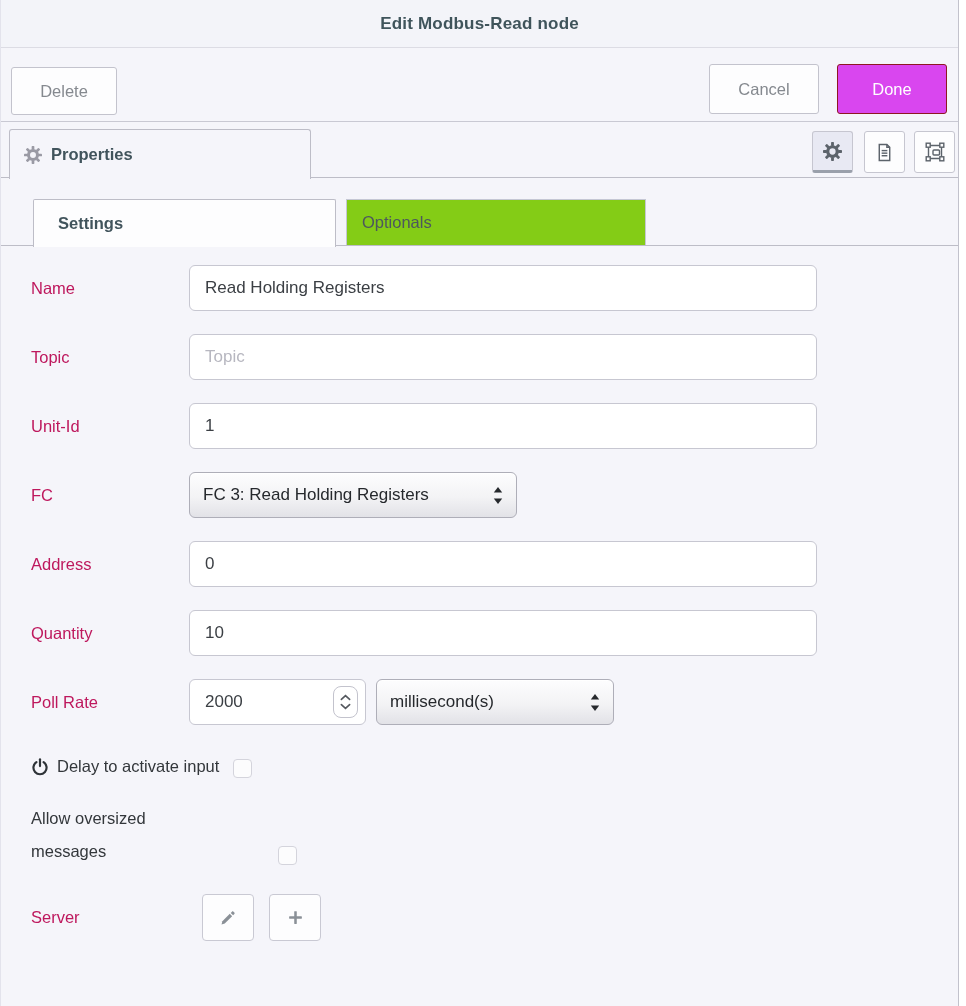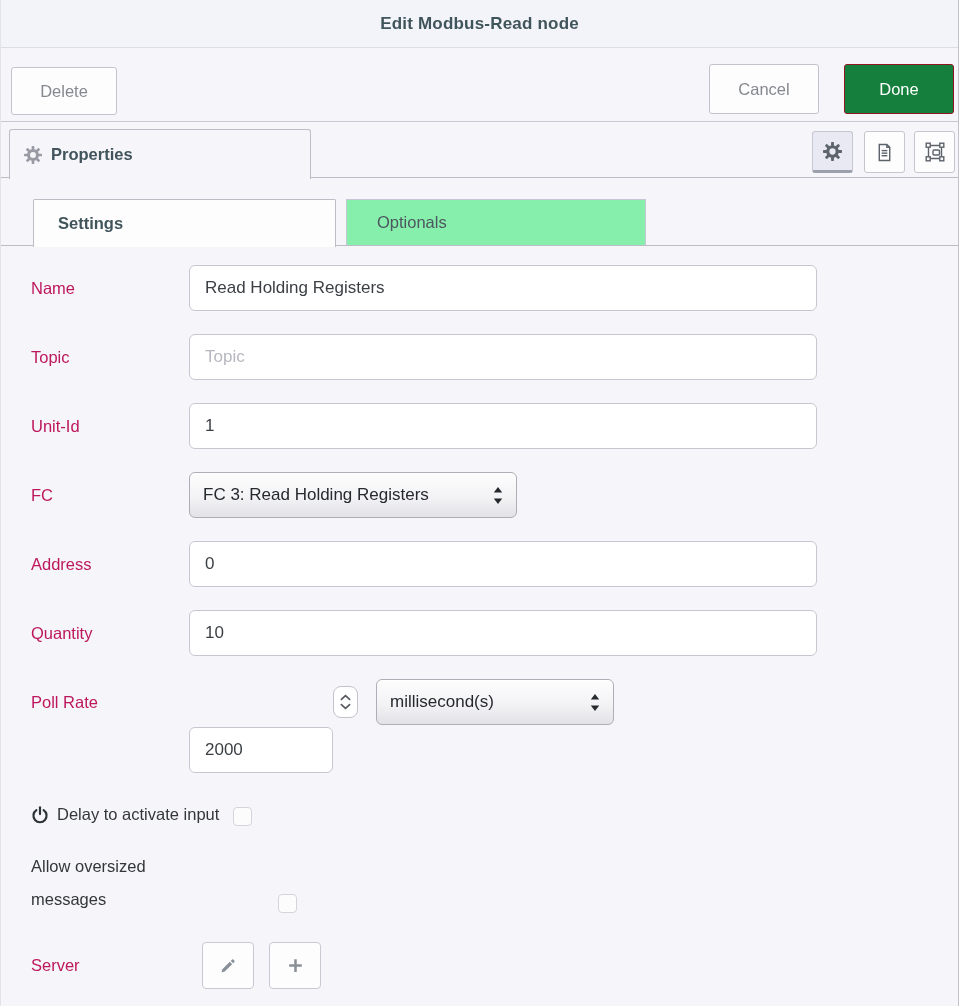--- a/index.html
+++ b/index.html
@@ -47,22 +47,22 @@
     font-size: 16.5px;
     background: #fdfdfe;
     border: 1px solid #c3c3cd;
     border-radius: 3px;
     color: #85898f;
     cursor: pointer;
   }
   .btn-delete { position: absolute; left: 10px; top: 19px; width: 106px; height: 48px; }
   .btn-cancel { position: absolute; right: 139px; top: 16px; width: 110px; height: 50px; }
   .btn-done  {
-    position: absolute; right: 4px; top: 16px; width: 110px; height: 50px;
-    background: #15803d; border: 1px solid #8e1723; color: #ffffff;
+    position: absolute; right: 11px; top: 16px; width: 110px; height: 50px;
+    background: #d946ef; border: 1px solid #8e1723; color: #ffffff;
   }
   
   .props-header {
     position: relative;
     height: 56px;
     border-bottom: 1px solid #bdbdc7;
   }
   .props-tab {
     position: absolute;
     left: 8px; top: 7px;
@@ -120,25 +120,25 @@
     border-bottom: none;
     height: 48px;
     z-index: 2;
     font-weight: bold; color: #41545c;
     padding-left: 24px;
     border-radius: 2px 2px 0 0;
   }
   .subtab.inactive {
     left: 345px; width: 300px;
     height: 46px;
-    background: #86efac;
+    background: #84cc16;
     border: 1px solid #c5c7d4;
     border-bottom: none;
     color: #4d575f;
-    padding-left: 30px;
+    padding-left: 15px;
   }
   
   .form { padding: 19px 0 0 30px; }
   .row { display: flex; margin-bottom: 23px; }
   .row-label {
     width: 158px;
     font-size: 16.5px;
     color: #be185d;
     line-height: 46px;
     flex: none;
@@ -168,21 +168,21 @@
     cursor: pointer;
     gap: 40px;
   }
   .select .select-text { flex: 1; }
   .select-fc { width: 328px; }
   .select-unit { width: 238px; margin-left: 10px; }
   .select-server { width: 502px; }
   .arrows { margin-left: 10px; display: block; }
   
   .spin-wrap { position: relative; width: 177px; }
-  .spin-wrap input.text-input { width: 144px; padding-right: 30px; margin-top: 48px; }
+  .spin-wrap input.text-input { width: 177px; padding-right: 30px; }
   .spinner {
     position: absolute; right: 8px; top: 7px;
     width: 25px; height: 32px;
     border: 1px solid #c3c3cd;
     border-radius: 8px;
     background: #fff;
     display: flex; flex-direction: column; align-items: center; justify-content: center;
     gap: 2px;
     cursor: pointer;
   }

